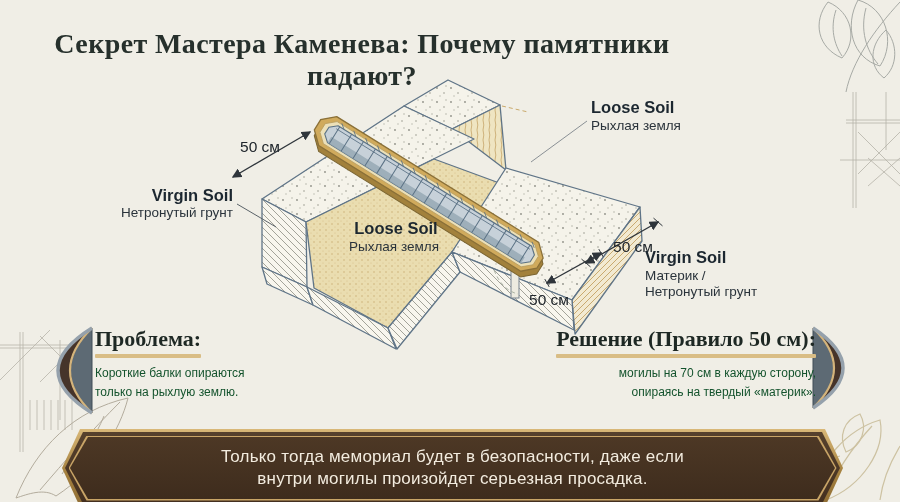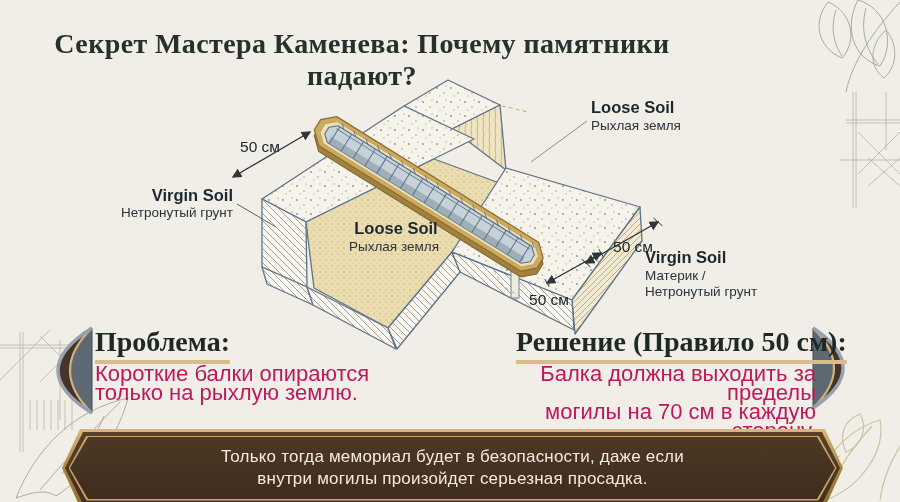--- a/index.html
+++ b/index.html
@@ -10,25 +10,25 @@
   }
   .scene{position:absolute;left:0;top:0;width:900px;height:502px;}
   .title{
     position:absolute; left:0; top:28px; width:724px; text-align:center;
     font-family:"Liberation Serif", serif; font-weight:700; font-size:28px;
     color:#26302c; letter-spacing:.4px; margin:0;
   }
   .block{position:absolute;}
   .head-wrap{display:inline-block;}
   .sec-head{
-    font-family:"Liberation Serif", serif; font-weight:700; font-size:28px;
+    font-family:"Liberation Serif", serif; font-weight:700; font-size:22px;
     color:#1e2824; white-space:nowrap;
   }
   .head-bar{height:4px;background:#d9bd85;margin-top:2px;border-radius:1px;}
-  .sec-body{font-size:22px;line-height:19px;color:#be185d;}
+  .sec-body{margin-top:6px;font-size:12px;line-height:19px;color:#14532d;}
   .sol{width:300px;text-align:right;}
   .svgtxt-b{font-family:"Liberation Sans",sans-serif;font-weight:700;font-size:16.5px;fill:#1c2730;}
   .svgtxt-r{font-family:"Liberation Sans",sans-serif;font-size:13.5px;fill:#2a333b;}
   .svgtxt-d{font-family:"Liberation Sans",sans-serif;font-size:15.5px;fill:#20262c;}
   .banner{position:absolute;left:62px;top:429px;width:781px;height:78px;}
   .bl{position:absolute;clip-path:polygon(18px 0,calc(100% - 18px) 0,100% 50%,calc(100% - 18px) 100%,18px 100%,0 50%);}
   .b1{inset:0;background:linear-gradient(180deg,#d9b878,#a5813f 55%,#8f6d34);}
   .b2{inset:3px;background:linear-gradient(180deg,#56412d,#432f1f);}
   .b3{inset:6.5px;background:#c9a567;}
   .b4{inset:8px;background:linear-gradient(180deg,#4d3825,#3e2c1d);}
@@ -181,22 +181,22 @@
       <div>только на рыхлую землю.</div>
     </div>
   </div>
 
   <div class="block sol" style="left:516px;top:326px;">
     <div class="head-wrap">
       <div class="sec-head">Решение (Правило 50 см):</div>
       <div class="head-bar"></div>
     </div>
     <div class="sec-body">
-      <div>Балка должна выходить за пределы</div>
       <div>могилы на 70 см в каждую сторону,</div>
+      <div>опираясь на твердый «материк».</div>
     </div>
   </div>
 
   <div class="banner">
     <div class="bl b1"></div>
     <div class="bl b2"></div>
     <div class="bl b3"></div>
     <div class="bl b4"></div>
     <div class="banner-text">
       <span>Только тогда мемориал будет в безопасности, даже если</span>

